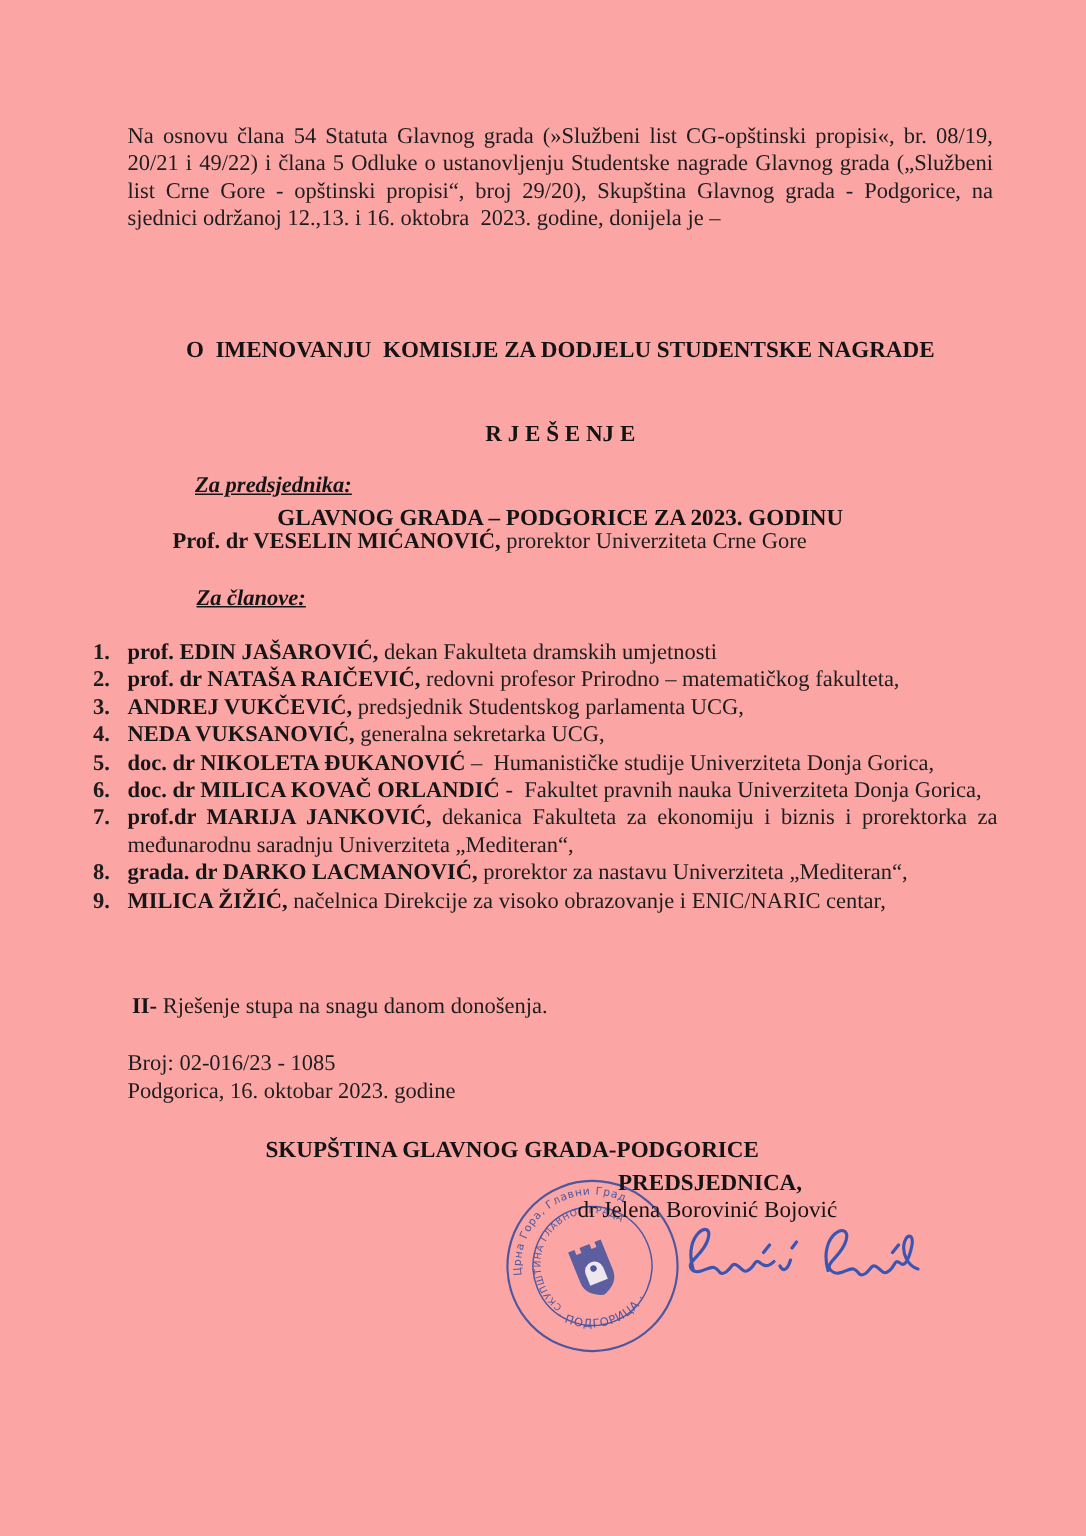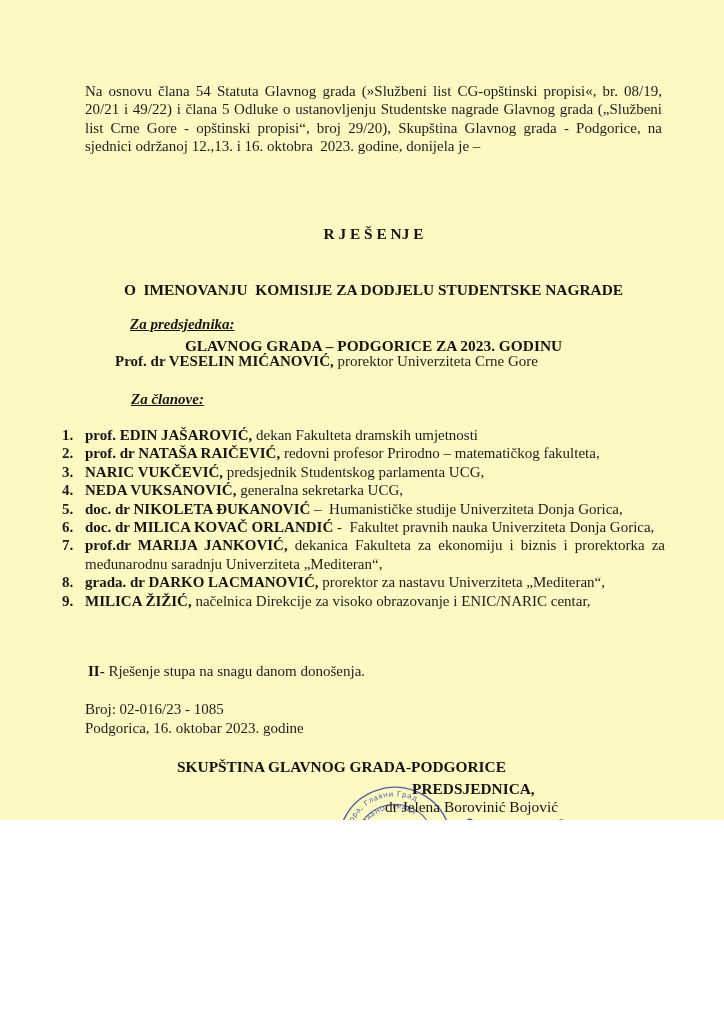--- a/index.html
+++ b/index.html
@@ -1,19 +1,19 @@
 <!DOCTYPE html>
 <html><head>
 <meta charset="utf-8">
 <style>
   html,body{margin:0;padding:0;background:#ffffff;}
   .page{
     position:relative;
-    width:724px;height:820px;
-    background:#fef9c3;
+    width:724px;height:1024px;
+    background:#fca5a5;
     font-family:"Liberation Serif","DejaVu Serif",serif;
     color:#1d1d1d;
     overflow:hidden;
   }
   .abs{position:absolute;}
   .para{
     font-size:15px;line-height:18.4px;
     text-align:justify;
     margin:0;
   }
@@ -51,22 +51,22 @@
   .seal-text{font-family:"DejaVu Sans",sans-serif;letter-spacing:.6px;}
 </style>
 </head>
 <body>
 
 <div class="page">
 
   <p class="abs para intro">Na osnovu člana 54 Statuta Glavnog grada (»Službeni list CG-opštinski propisi«, br. 08/19, 20/21 i 49/22) i člana 5 Odluke o ustanovljenju Studentske nagrade Glavnog grada („Službeni list Crne Gore - opštinski propisi“, broj 29/20), Skupština Glavnog grada - Podgorice, na sjednici održanoj 12.,13. i 16. oktobra&nbsp; 2023. godine, donijela je –</p>
 
   <div class="abs titleblock">
+    <div>O&nbsp; IMENOVANJU&nbsp; KOMISIJE ZA DODJELU STUDENTSKE NAGRADE</div>
     <div>R J E Š E NJ E</div>
-    <div>O&nbsp; IMENOVANJU&nbsp; KOMISIJE ZA DODJELU STUDENTSKE NAGRADE</div>
     <div>GLAVNOG GRADA – PODGORICE ZA 2023. GODINU</div>
   </div>
 
 
   <p class="abs subhead h-pred">Za predsjednika:</p>
 
   <p class="abs chair"><b>Prof. dr VESELIN MIĆANOVIĆ,</b><span> prorektor Univerziteta Crne Gore</span></p>
 
   <p class="abs subhead h-clan">Za članove:</p>
 
@@ -74,21 +74,21 @@
     <div class="member">
         <span class="num">1.</span>
         <span class="mtext"><b>prof. EDIN JAŠAROVIĆ,</b><span> dekan Fakulteta dramskih umjetnosti</span></span>
       </div>
     <div class="member">
         <span class="num">2.</span>
         <span class="mtext"><b>prof. dr NATAŠA RAIČEVIĆ,</b><span> redovni profesor Prirodno – matematičkog fakulteta,</span></span>
       </div>
     <div class="member">
         <span class="num">3.</span>
-        <span class="mtext"><b>NARIC VUKČEVIĆ,</b><span> predsjednik Studentskog parlamenta UCG,</span></span>
+        <span class="mtext"><b>ANDREJ VUKČEVIĆ,</b><span> predsjednik Studentskog parlamenta UCG,</span></span>
       </div>
     <div class="member">
         <span class="num">4.</span>
         <span class="mtext"><b>NEDA VUKSANOVIĆ,</b><span> generalna sekretarka UCG,</span></span>
       </div>
     <div class="member">
         <span class="num">5.</span>
         <span class="mtext"><b>doc. dr NIKOLETA ĐUKANOVIĆ</b><span> –&nbsp; Humanističke studije Univerziteta Donja Gorica,</span></span>
       </div>
     <div class="member">

